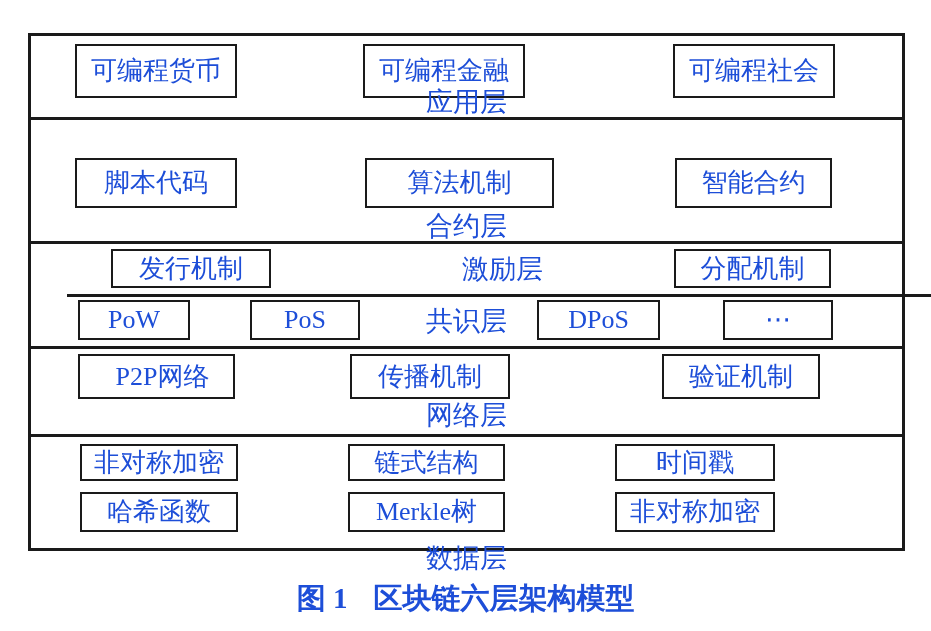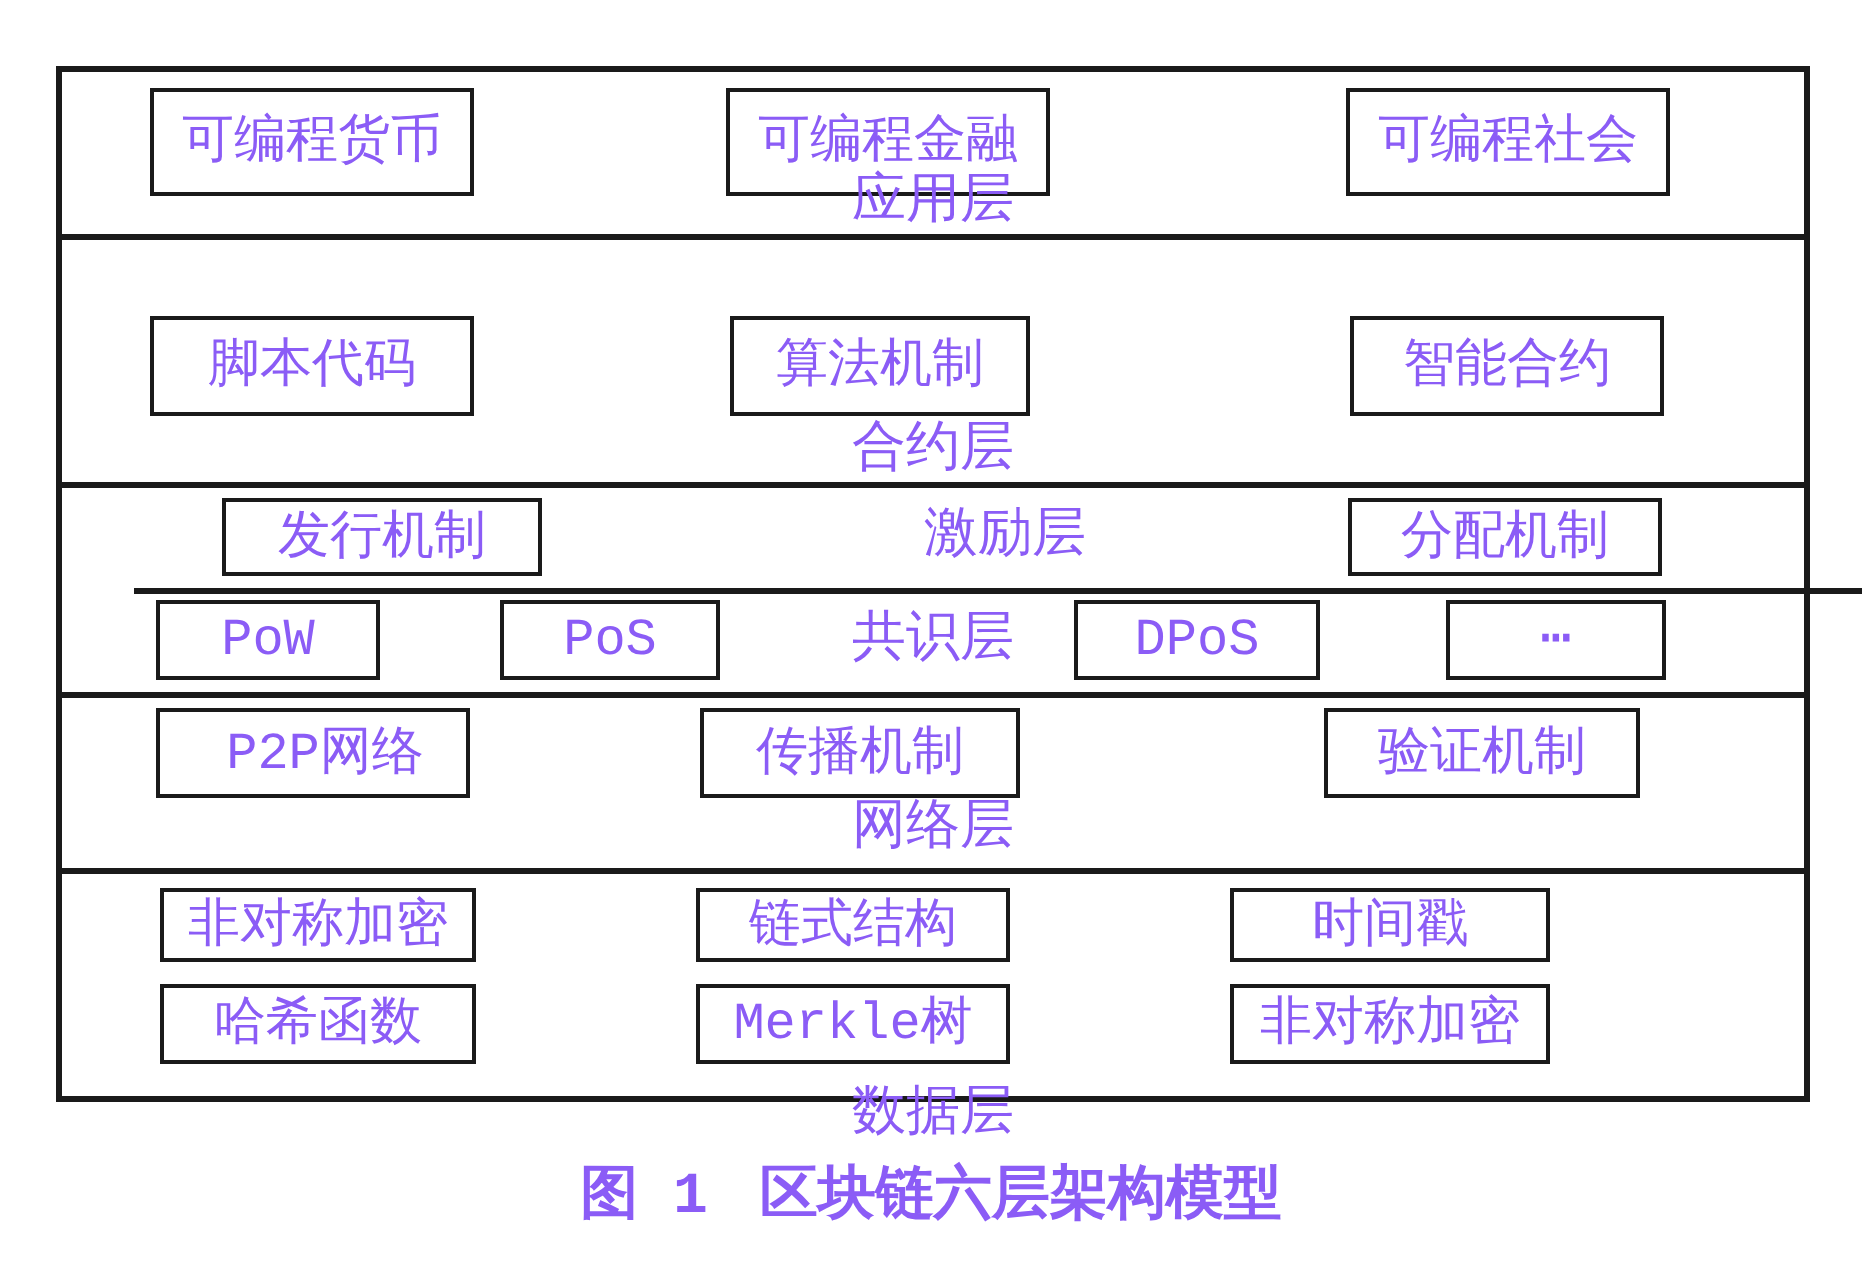--- a/index.html
+++ b/index.html
@@ -5,22 +5,22 @@
   html, body {
     margin: 0;
     padding: 0;
     background: #ffffff;
   }
   .stage {
     position: relative;
     width: 931px;
     height: 631px;
     background: #ffffff;
-    font-family: Liberation Mono, monospace;
-    color: #8b5cf6;
+    font-family: Liberation Serif, serif;
+    color: #1d4ed8;
     overflow: hidden;
   }
   .frame {
     position: absolute;
     left: 28px;
     top: 33px;
     width: 871px;
     height: 512px;
     border: 3px solid #1a1a1a;
     box-sizing: content-box;
@@ -88,21 +88,21 @@
 
     <div class="layer l1">
       <div class="box" style="left:44px; top:8px; width:162px; height:54px;">可编程货币</div>
       <div class="box" style="left:332px; top:8px; width:162px; height:54px;">可编程金融</div>
       <div class="box" style="left:642px; top:8px; width:162px; height:54px;">可编程社会</div>
       <div class="layer-label bottom0">应用层</div>
     </div>
 
     <div class="layer l2">
       <div class="box" style="left:44px; top:9px; width:162px; height:50px;">脚本代码</div>
-      <div class="box" style="left:334px; top:9px; width:150px; height:50px;">算法机制</div>
+      <div class="box" style="left:334px; top:9px; width:189px; height:50px;">算法机制</div>
       <div class="box" style="left:644px; top:9px; width:157px; height:50px;">智能合约</div>
       <div class="layer-label bottom0">合约层</div>
     </div>
 
     <div class="layer l3">
       <div class="box" style="left:44px; top:5px; width:160px; height:39px;">发行机制</div>
       <div class="box" style="left:607px; top:5px; width:157px; height:39px;">分配机制</div>
       <div class="layer-label middle">激励层</div>
     </div>
 

